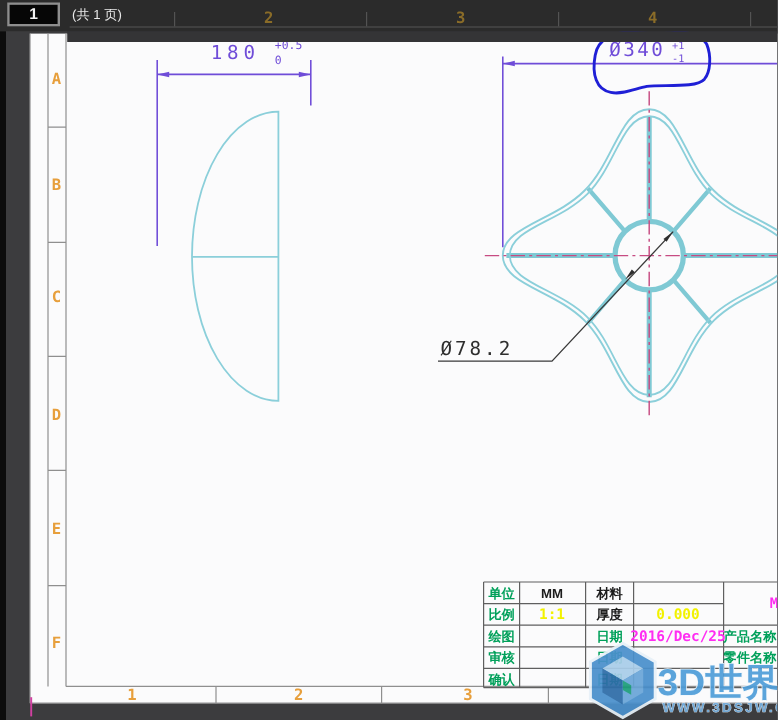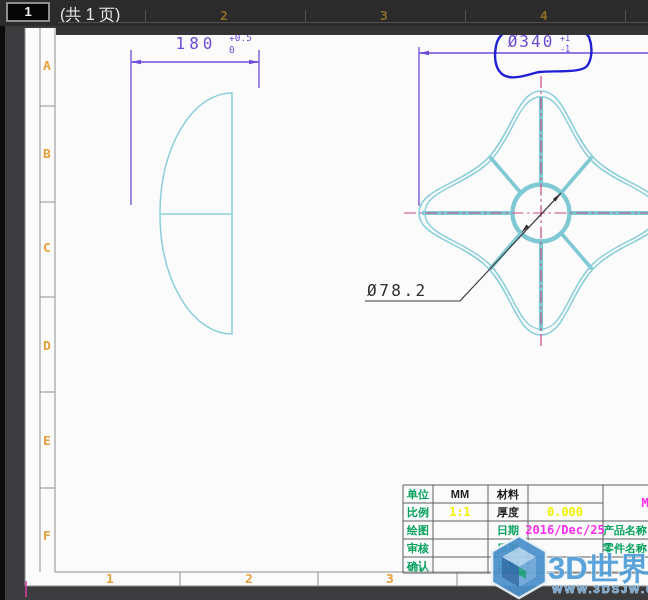--- a/index.html
+++ b/index.html
@@ -4,21 +4,21 @@
 <style>
   html,body{margin:0;padding:0;background:#3c3c3e;}
   #app{position:relative;width:648px;height:600px;overflow:hidden;background:#3c3c3e;
        font-family:"Liberation Sans",sans-serif;}
   
   #topbar{position:absolute;left:0;top:0;width:648px;height:26px;background:#2b2b2b;z-index:30;}
   #topbar-ext{position:absolute;left:56px;top:26px;width:592px;height:9px;background:#343436;z-index:29;}
   #page-tab{position:absolute;left:6px;top:2px;width:44px;height:20px;background:#060606;
             border:2px solid #8e8e8e;box-sizing:border-box;color:#f2f2f2;font-size:13px;
             font-weight:bold;text-align:center;line-height:16px;}
-  #page-info{position:absolute;left:60px;top:5px;color:#e8e8e8;font-size:16px;}
+  #page-info{position:absolute;left:60px;top:5px;color:#e8e8e8;font-size:11px;}
   .zone-num{position:absolute;top:8px;color:#8a6c28;font-size:13px;font-weight:bold;
             font-family:"DejaVu Sans Mono",monospace;}
   .zone-tick{position:absolute;top:10px;width:1px;height:12px;background:#535353;}
   #topbar-line{position:absolute;left:58px;top:22px;width:590px;height:1px;background:#4f4f4f;}
   
   #paper{position:absolute;left:25px;top:28px;width:623px;height:558px;background:#fbfbfc;z-index:1;}
   #black-strip{position:absolute;left:0;top:26px;width:5px;height:574px;background:#0c0c0c;z-index:5;}
   svg#draw{position:absolute;left:0;top:0;z-index:10;}
   .cad-dim{font-family:"DejaVu Sans Mono",monospace;fill:#6f4cd8;}
   .cad-dark{font-family:"DejaVu Sans Mono",monospace;fill:#2e2e2e;}

